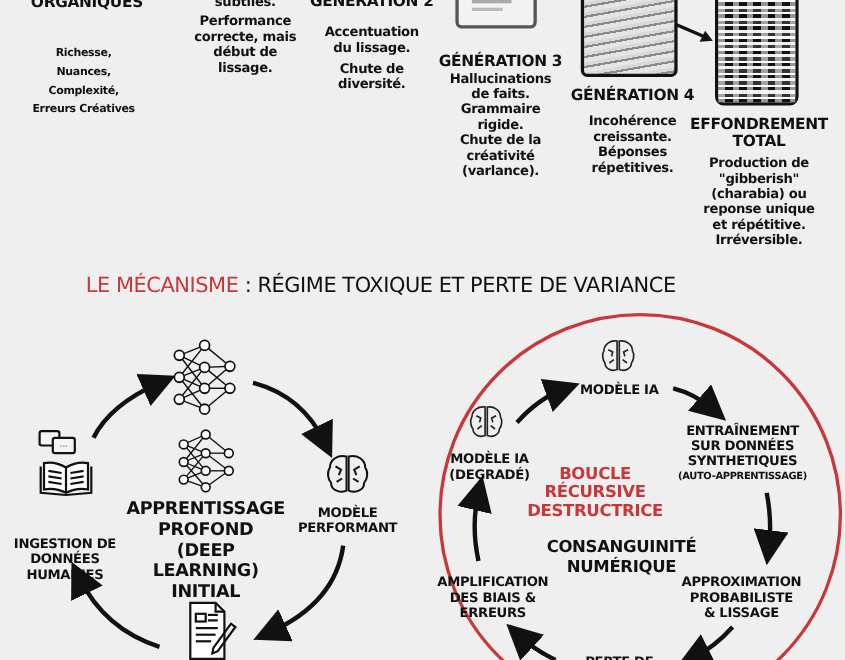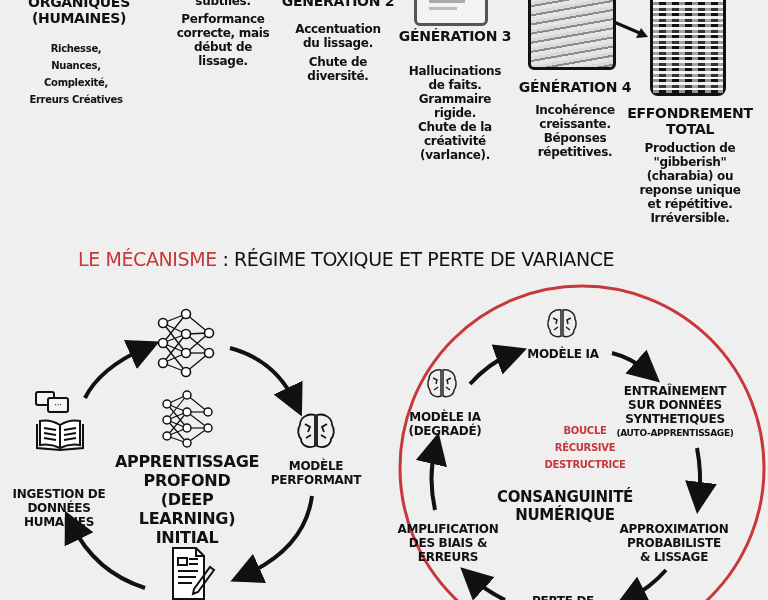--- a/index.html
+++ b/index.html
@@ -23,21 +23,20 @@
   svg { position:absolute; overflow:visible; }
   .doc {
     position:absolute; border:3px solid #222; border-radius:6px; background:#fafafa;
   }
 </style>
 </head>
 <body>
 
 <div class="abs ctr h-stage" style="left:14px; top:-6px; width:130px;">
   <div>ORGANIQUES</div>
-  <div>(HUMAINES)</div>
 </div>
 <div class="abs ctr desc" style="left:10px; top:40px; width:132px; font-size:10px; line-height:17px;">
   <div>Richesse,</div>
   <div>Nuances,</div>
   <div>Complexité,</div>
   <div>Erreurs Créatives</div>
 </div>
 
 <div class="abs ctr desc" style="left:170px; top:-6px; width:106px;">
   <div style="margin-bottom:4px;">subtiles.</div>
@@ -51,21 +50,21 @@
 <div class="abs ctr desc" style="left:280px; top:22px; width:116px;">
   <p><span>Accentuation</span><br><span>du lissage.</span></p>
   <p><span>Chute de</span><br><span>diversité.</span></p>
 </div>
 
 <div class="doc" style="left:414px; top:-10px; width:68px; height:30px; border-color:#555; background:#f3f3f3;">
   <div style="position:absolute; left:12px; top:6px; width:36px; height:4px; background:#aaa;"></div>
   <div style="position:absolute; left:12px; top:14px; width:28px; height:3px; background:#bbb;"></div>
 </div>
 
-<div class="abs ctr h-stage" style="left:395px; top:28px; width:120px;">GÉNÉRATION 3</div>
+<div class="abs ctr h-stage" style="left:395px; top:48px; width:120px;">GÉNÉRATION 3</div>
 <div class="abs ctr desc" style="left:400px; top:64px; width:110px;">
   <div>Hallucinations</div>
   <div>de faits.</div>
   <div>Grammaire</div>
   <div>rigide.</div>
   <div>Chute de la</div>
   <div>créativité</div>
   <div>(varlance).</div>
 </div>
 
@@ -311,21 +310,21 @@
   <div>AMPLIFICATION</div>
   <div>DES BIAIS &amp;</div>
   <div>ERREURS</div>
 </div>
 
 <div class="abs ctr cyc-label" style="left:400px; top:410px; width:90px;">
   <div>MODÈLE IA</div>
   <div>(DEGRADÉ)</div>
 </div>
 
-<div class="abs ctr red" style="left:520px; top:422px; width:130px; font-size:10px; line-height:17px; letter-spacing:-0.3px;">
+<div class="abs ctr red" style="left:476px; top:422px; width:130px; font-size:15px; line-height:17px; letter-spacing:-0.3px;">
   <div>BOUCLE</div>
   <div>RÉCURSIVE</div>
   <div>DESTRUCTRICE</div>
 </div>
 <div class="abs ctr" style="left:490px; top:488px; width:150px; font-size:15px; line-height:18px; letter-spacing:-0.3px;">
   <div>CONSANGUINITÉ</div>
   <div>NUMÉRIQUE</div>
 </div>
 
 </body></html>

